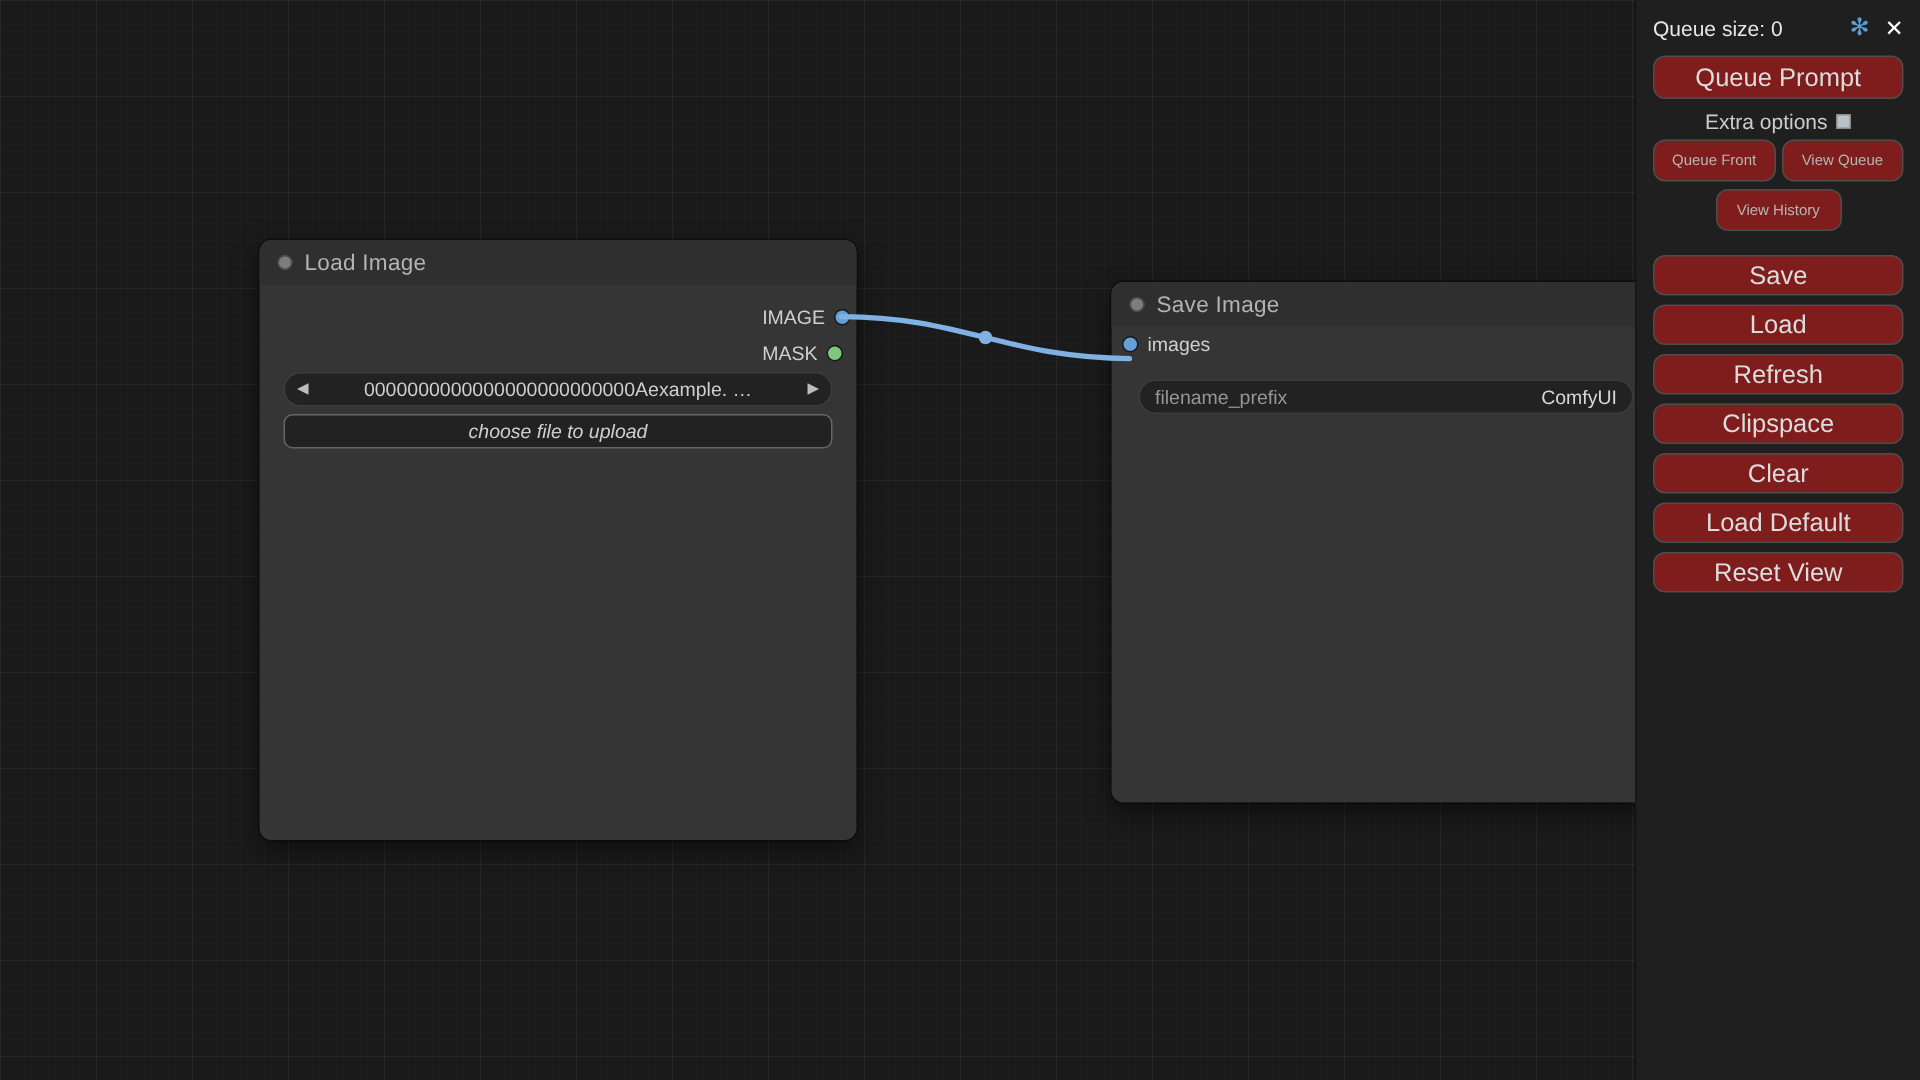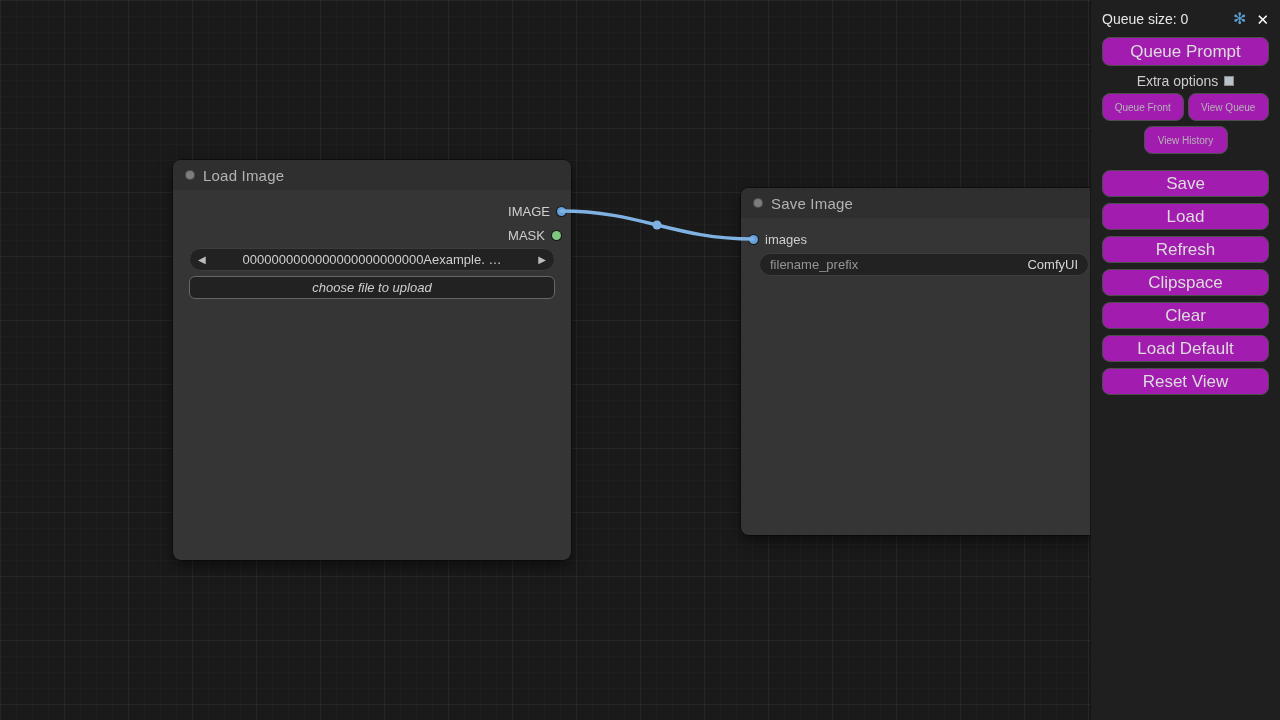--- a/index.html
+++ b/index.html
@@ -41,21 +41,21 @@
 
   .slot-dot { width:9px; height:9px; border-radius:50%;
               box-shadow:0 0 0 1px rgba(0,0,0,.55); flex:0 0 auto; }
   .dot-image { background:#64a0d8; }
   .dot-mask  { background:#7ec77e; }
 
   .outputs { position:absolute; top:39px; right:5px; display:flex;
              flex-direction:column; }
   .slot-row-out { display:flex; align-items:center; justify-content:flex-start;
                   gap:7px; height:24px; }
-  .inputs { position:absolute; top:39px; left:8px; display:flex;
+  .inputs { position:absolute; top:29px; left:8px; display:flex;
             flex-direction:column;text-align:right; }
   .slot-row-in { display:flex; align-items:center; gap:7px; height:24px; }
   .slot-label { color:#cfcfcf; font-size:13px; white-space:nowrap; }
 
   .widget {
     position:absolute; left:16px; right:16px; height:23px;
     background:#222222; color:#cfcfcf; font-size:13px;
     display:flex; align-items:center;gap:20px;
   }
   .widget-combo { top:88px; border-radius:12px; border:1px solid #3d3d3d;
@@ -78,21 +78,21 @@
     border-left:1px solid #161616;
   }
   .queue-row { display:flex; align-items:center; justify-content:space-between;
                height:18px; }
   .queue-size { color:#e6e6e6; font-size:14px; }
   .icon-group { display:flex; align-items:center; gap:10px; }
   .settings-icon { color:#5a9fd4; font-size:16px; line-height:1; cursor:pointer; }
   .close-icon { color:#ffffff; font-size:15px; line-height:1; cursor:pointer; }
 
   .btn {
-    display:block; width:100%; background:#a21caf; border:1px solid #4d4d4d;
+    display:block; width:100%; background:#7f1d1d; border:1px solid #4d4d4d;
     border-radius:8px; color:#dcdcdc; font-size:17px; text-align:center;
     font-family:"Liberation Sans", sans-serif; cursor:pointer;
   }
   .btn-queue-prompt { margin-top:9px; height:29px; line-height:27px; }
 
   .extra-row { margin-top:8px; display:flex; align-items:center;
                justify-content:center; gap:6px; height:14px; }
   .extra-label { color:#cccccc; font-size:14px; }
   .extra-checkbox { width:10px; height:10px; background:#b9c2c9;
                     border:1px solid #8a8a8a; cursor:pointer; }

